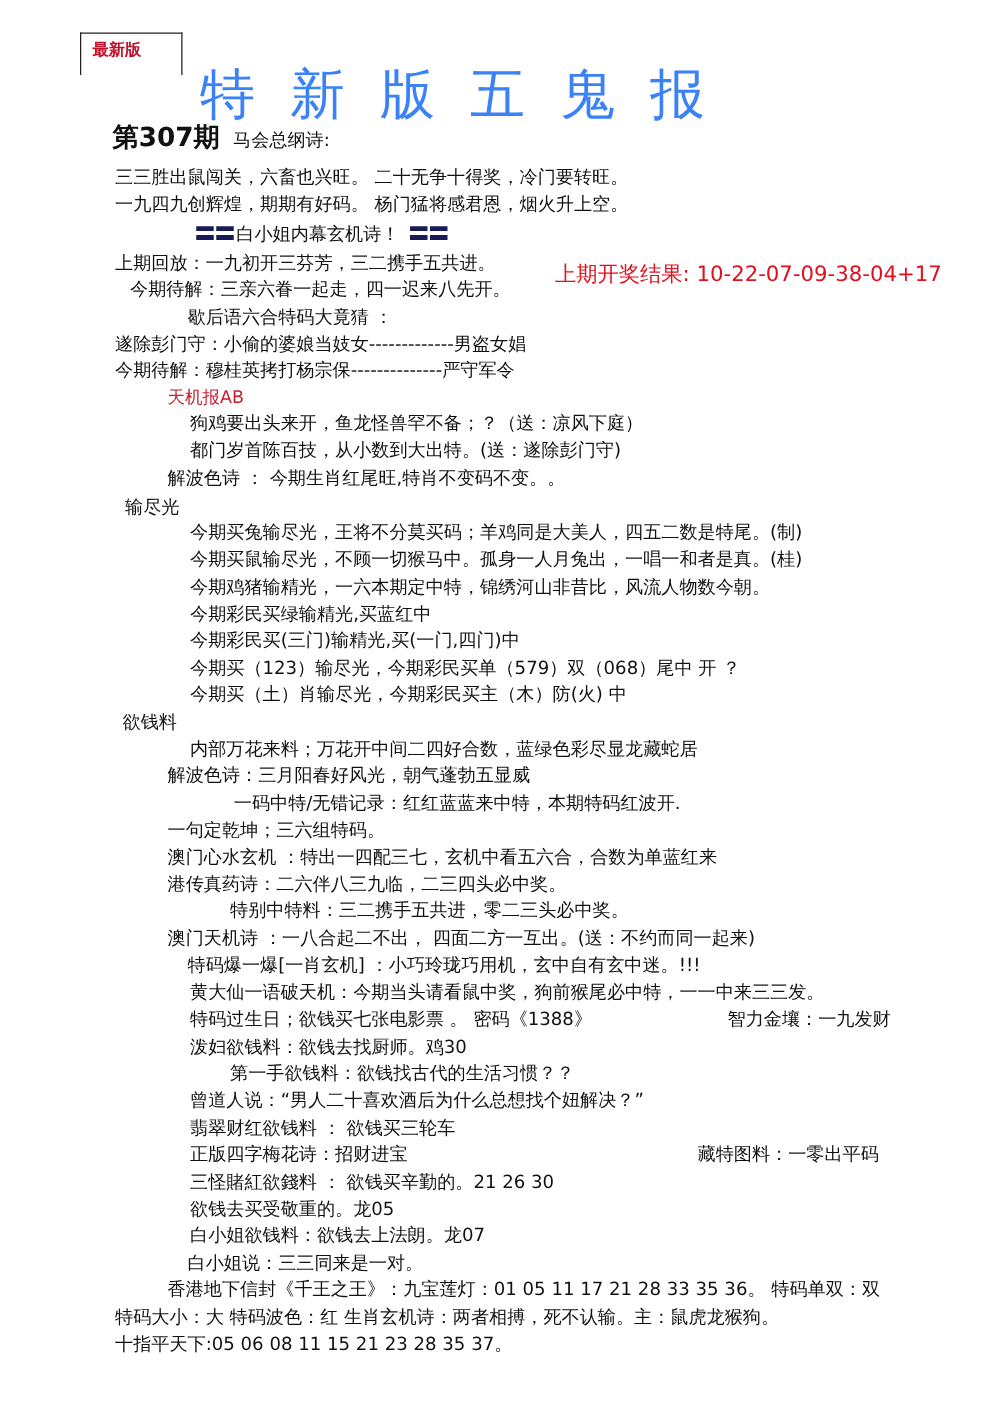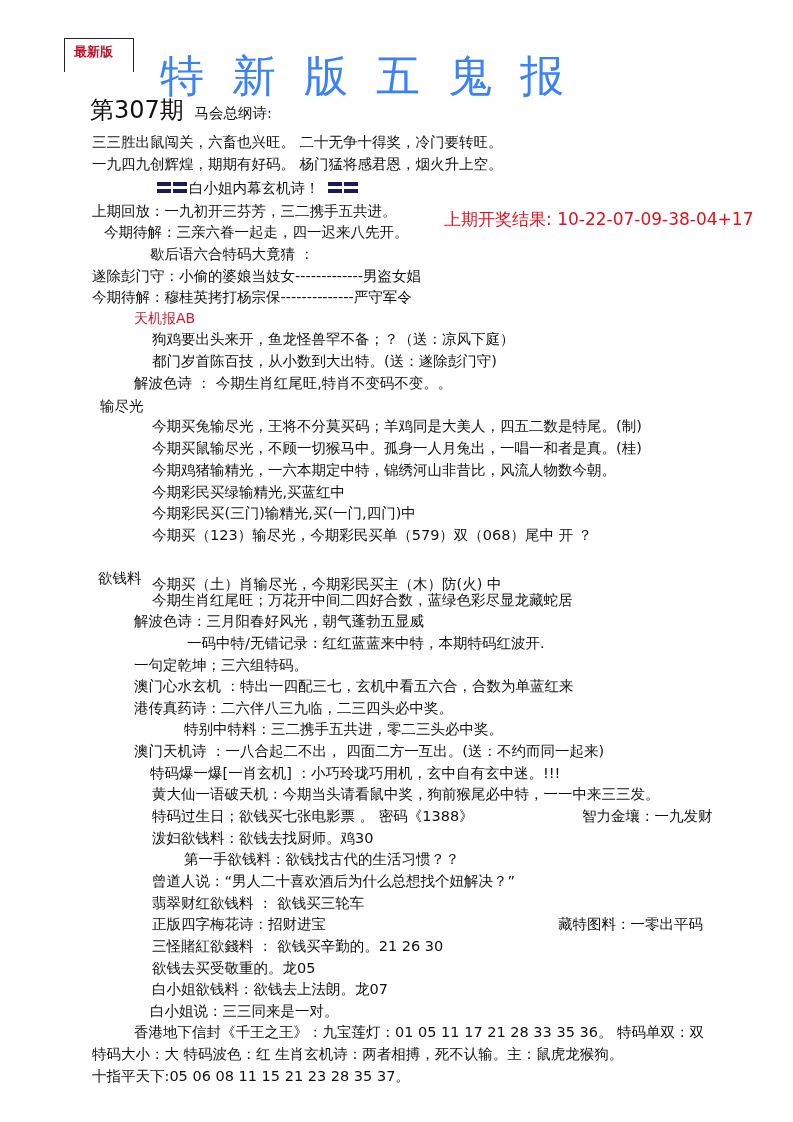--- a/index.html
+++ b/index.html
@@ -1,21 +1,21 @@
 <!DOCTYPE html>
 <html><head>
 <meta charset="utf-8">
 <style>
   html,body{margin:0;padding:0;background:#fff;}
   body{width:793px;height:1122px;position:relative;overflow:hidden;font-family:"DejaVu Sans","Liberation Sans",sans-serif;color:#111;}
-  .badge{position:absolute;left:64px;top:38px;width:70px;height:34px;border-left:1px solid #222;border-right:1px solid #222;border-top:1px solid #222;box-sizing:border-box;}
+  .badge{position:absolute;left:64px;top:26px;width:82px;height:34px;border-left:1px solid #222;border-right:1px solid #222;border-top:1px solid #222;box-sizing:border-box;}
   .badge span{position:absolute;left:9px;top:4px;font-size:13px;font-weight:bold;color:#c0102a;}
   .title{position:absolute;left:160px;top:50px;font-size:44px;color:#3b82f6;letter-spacing:28px;font-family:"DejaVu Serif","Liberation Serif",serif;white-space:nowrap;line-height:52px;}
   .line{position:absolute;white-space:nowrap;font-size:14.5px;line-height:20px;}
-  .issue{font-size:24px;font-weight:normal;}
+  .issue{font-size:21px;font-weight:bold;}
   .darkred{color:#c42032;}
   .result{position:absolute;left:444px;top:208px;font-size:17px;color:#e0101e;white-space:nowrap;}
   .bar{display:inline-block;width:14px;height:12px;vertical-align:-1px;margin-right:2px;background:linear-gradient(#1a1a5a 0 4px,#fff 4px 7px,#1a1a5a 7px 11px,transparent 11px);}
 </style>
 </head>
 <body>
 
 <div class="badge">
   <span>最新版</span>
 </div>
@@ -49,24 +49,24 @@
 <div class="line" style="left:152px;top:351px;">都门岁首陈百技，从小数到大出特。(送：遂除彭门守)</div>
 <div class="line" style="left:134px;top:373px;">解波色诗 ： 今期生肖红尾旺,特肖不变码不变。。</div>
 
 <div class="line" style="left:100px;top:396px;">输尽光</div>
 <div class="line" style="left:152px;top:416px;">今期买兔输尽光，王将不分莫买码；羊鸡同是大美人，四五二数是特尾。(制)</div>
 <div class="line" style="left:152px;top:438px;">今期买鼠输尽光，不顾一切猴马中。孤身一人月兔出，一唱一和者是真。(桂)</div>
 <div class="line" style="left:152px;top:460px;">今期鸡猪输精光，一六本期定中特，锦绣河山非昔比，风流人物数今朝。</div>
 <div class="line" style="left:152px;top:482px;">今期彩民买绿输精光,买蓝红中</div>
 <div class="line" style="left:152px;top:503px;">今期彩民买(三门)输精光,买(一门,四门)中</div>
 <div class="line" style="left:152px;top:525px;">今期买（123）输尽光，今期彩民买单（579）双（068）尾中 开 ？</div>
-<div class="line" style="left:152px;top:546px;margin-top:28px;">今期买（土）肖输尽光，今期彩民买主（木）防(火) 中</div>
+<div class="line" style="left:152px;top:546px;">今期买（土）肖输尽光，今期彩民买主（木）防(火) 中</div>
 
 <div class="line" style="left:98px;top:568px;">欲钱料</div>
-<div class="line" style="left:152px;top:590px;">今期生肖红尾旺；万花开中间二四好合数，蓝绿色彩尽显龙藏蛇居</div>
+<div class="line" style="left:152px;top:590px;">内部万花来料；万花开中间二四好合数，蓝绿色彩尽显龙藏蛇居</div>
 <div class="line" style="left:134px;top:611px;">解波色诗：三月阳春好风光，朝气蓬勃五显威</div>
 <div class="line" style="left:142px;top:633px;margin-left:45px;">一码中特/无错记录：红红蓝蓝来中特，本期特码红波开.</div>
 <div class="line" style="left:134px;top:655px;">一句定乾坤；三六组特码。</div>
 <div class="line" style="left:134px;top:676px;">澳门心水玄机 ：特出一四配三七，玄机中看五六合，合数为单蓝红来</div>
 <div class="line" style="left:134px;top:698px;">港传真药诗：二六伴八三九临，二三四头必中奖。</div>
 <div class="line" style="left:184px;top:719px;">特别中特料：三二携手五共进，零二三头必中奖。</div>
 <div class="line" style="left:134px;top:741px;">澳门天机诗 ：一八合起二不出， 四面二方一互出。(送：不约而同一起来)</div>
 <div class="line" style="left:150px;top:763px;">特码爆一爆[一肖玄机] ：小巧玲珑巧用机，玄中自有玄中迷。!!!</div>
 <div class="line" style="left:152px;top:784px;">黄大仙一语破天机：今期当头请看鼠中奖，狗前猴尾必中特，一一中来三三发。</div>
 <div class="line" style="left:152px;top:806px;">特码过生日；欲钱买七张电影票 。 密码《1388》</div>

